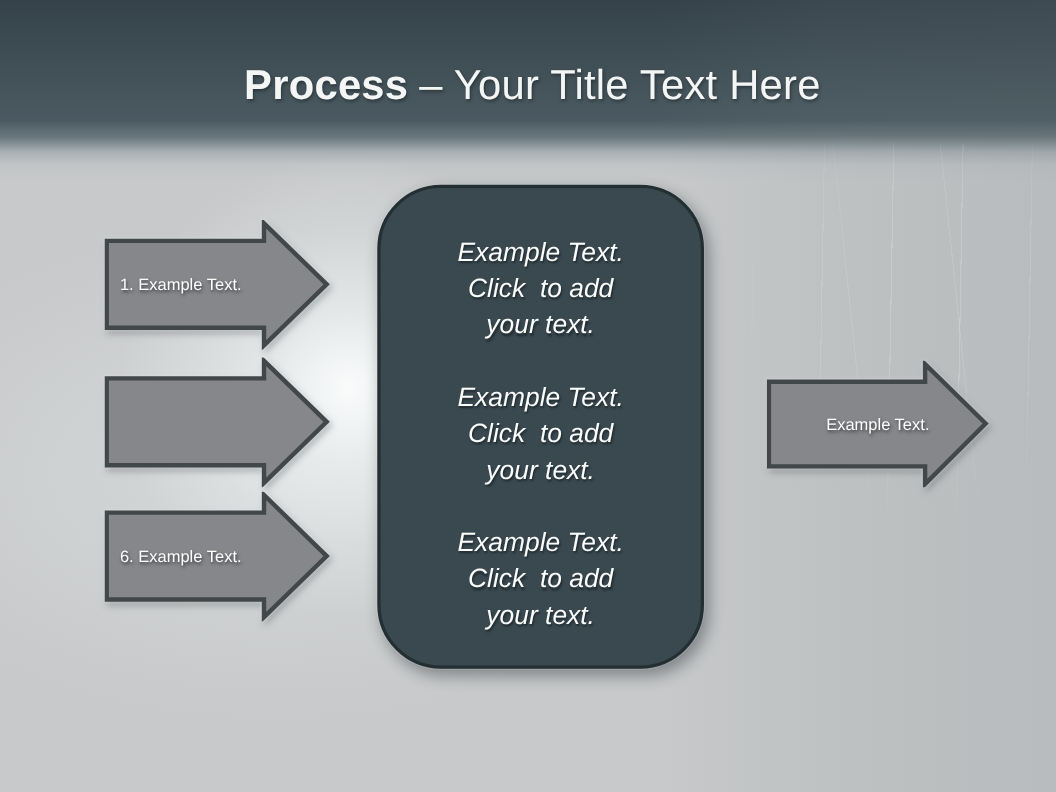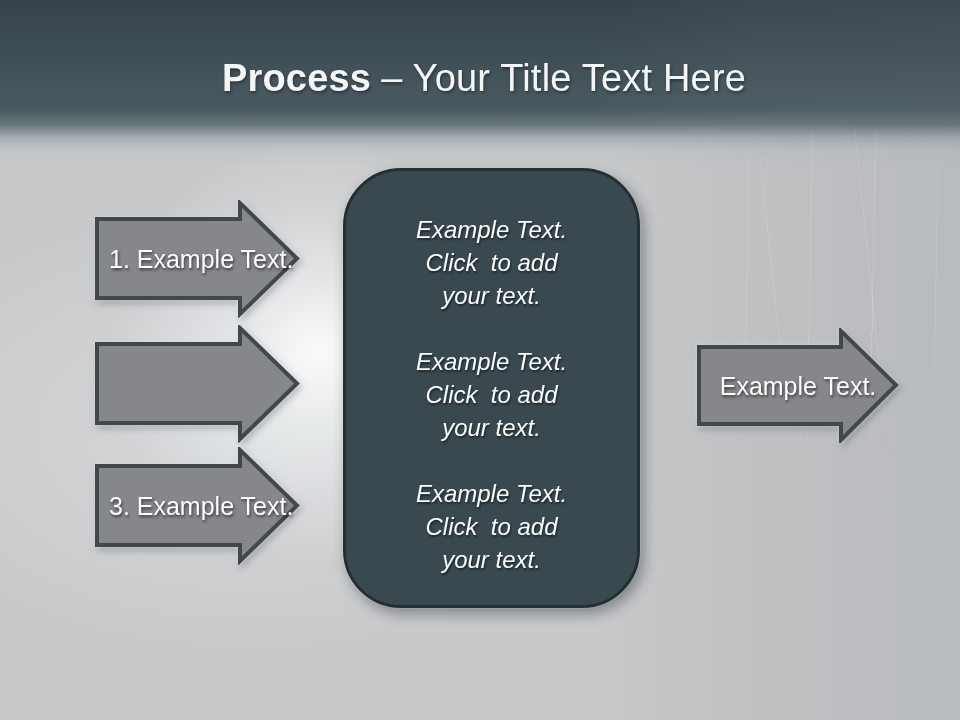--- a/index.html
+++ b/index.html
@@ -35,21 +35,21 @@
     font-size:38px;line-height:38px;font-weight:400;
     text-shadow:1px 2px 3px rgba(10,18,22,0.45);
     letter-spacing:.2px;cursor:default;
   }
   .title .t-bold{font-weight:700;}
   .title .t-rest{font-weight:400;margin-left:10px;}
   .arrow{position:absolute;}
   .arrow svg{display:block;filter:drop-shadow(0 0 2px rgba(255,255,255,0.55)) drop-shadow(2px 3px 3px rgba(40,46,50,0.30));}
   .arrow .lbl{
     position:absolute;top:50%;transform:translateY(-50%);
-    color:#fdfdfd;font-size:25px;white-space:nowrap;
+    color:#fdfdfd;font-size:15px;white-space:nowrap;
     text-shadow:1px 2px 3px rgba(15,18,20,0.65);
   }
   .arrow-left .lbl{left:14px;}
   .arrow-right-pos .lbl{left:0;width:202px;text-align:center;}
   .center-box{
     position:absolute;left:343px;top:168px;width:297px;height:440px;
     box-sizing:border-box;border-radius:58px;
     background:var(--box_fill);
     border:3px solid var(--box_border);
     box-shadow:0 0 0 1px rgba(255,255,255,0.12), 4px 6px 14px rgba(25,33,38,0.40);
@@ -83,21 +83,21 @@
   <div class="arrow arrow-left" style="left:95px;top:325px">
     <svg width="206" height="118" viewBox="0 0 206 118">
       <polygon points="2,19 145,19 145,3 202,58.5 145,114 145,98 2,98" style="fill:var(--arrow_fill);stroke:var(--arrow_border);stroke-width:4;stroke-linejoin:miter"></polygon>
     </svg>
   </div>
 
   <div class="arrow arrow-left" style="left:95px;top:447px">
     <svg width="206" height="118" viewBox="0 0 206 118">
       <polygon points="2,19 145,19 145,3 202,58.5 145,114 145,98 2,98" style="fill:var(--arrow_fill);stroke:var(--arrow_border);stroke-width:4;stroke-linejoin:miter"></polygon>
     </svg>
-    <span class="lbl">3. Example Text.</span>
+    <span class="lbl">6. Example Text.</span>
   </div>
 
   <div class="center-box">
     <p>Example Text.
 Click&nbsp; to add
 your text.</p>
     <p>Example Text.
 Click&nbsp; to add
 your text.</p>
     <p>Example Text.

